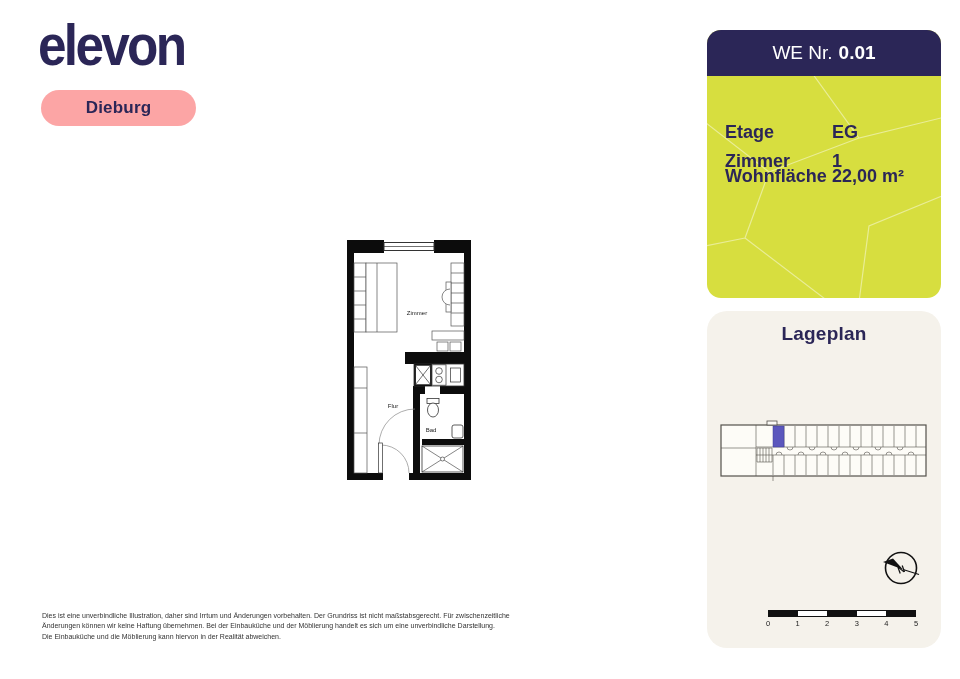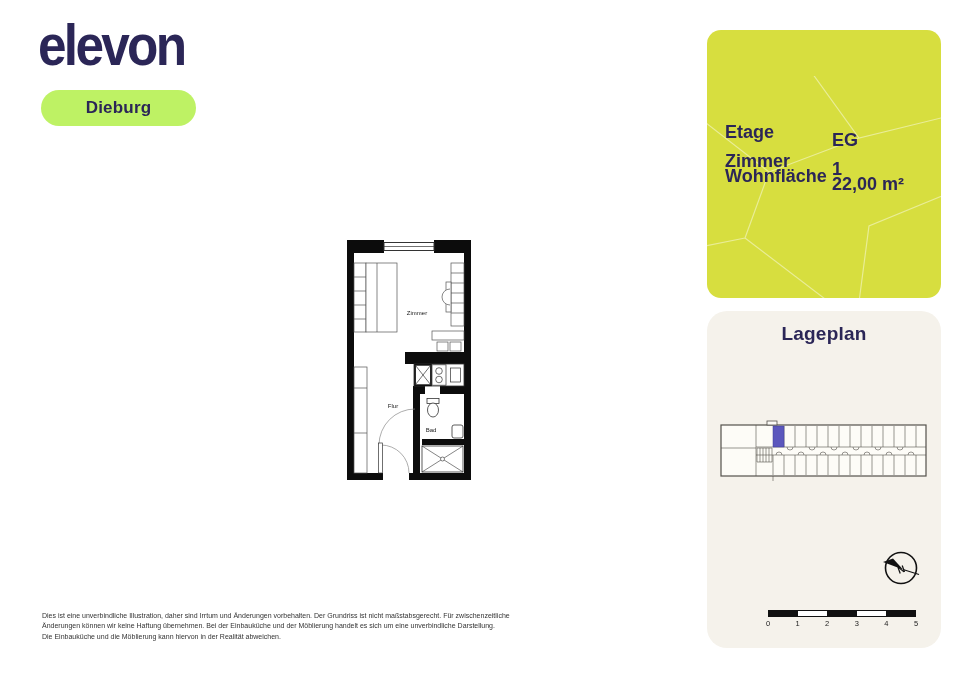--- a/index.html
+++ b/index.html
@@ -13,21 +13,21 @@
 
   
   .logo{
     left:38px;top:16px;
     font-size:57px;font-weight:800;color:#2b2657;
     letter-spacing:-3px;line-height:1.05;
     transform:scaleX(.9);transform-origin:left top;
   }
   .pill{
     left:41px;top:90px;width:155px;height:36px;border-radius:18px;
-    background:#bef264;color:#2b2657;font-size:17px;font-weight:700;
+    background:#fca5a5;color:#2b2657;font-size:17px;font-weight:700;
     display:flex;align-items:center;justify-content:center;letter-spacing:.2px;
   }
 
   
   .floorplan{left:347px;top:240px;width:124px;height:240px;}
   .floorplan text{font-family:"Liberation Sans",sans-serif;fill:#222;}
 
   
   .unit-card{
     left:707px;top:30px;width:234px;height:268px;border-radius:14px;
@@ -37,21 +37,21 @@
     position:absolute;left:0;top:0;width:100%;height:46px;background:#2b2657;
     display:flex;align-items:center;justify-content:center;gap:6px;color:#fff;
     font-size:19px;z-index:2;
   }
   .unit-card-header .prefix{font-weight:500;}
   .unit-card-header .number{font-weight:800;}
   .unit-pattern{position:absolute;left:0;top:46px;width:234px;height:222px;z-index:0;}
   .unit-rows{position:absolute;left:18px;top:0;right:12px;z-index:1;}
   .unit-row{position:absolute;display:flex;color:#2b2657;font-size:18px;font-weight:600;gap:17px;}
   .unit-row .lbl{width:90px;flex:none;}
-  .unit-row .val{white-space:pre-line;margin-top:8px;}
+  .unit-row .val{white-space:pre-line;}
   .row-0{top:92px;} .row-1{top:121px;} .row-2{top:136px;} .row-3{top:180px;}
 
   
   .lage-card{
     left:707px;top:311px;width:234px;height:337px;border-radius:20px;
     background:#f5f2eb;
   }
   .lage-title{
     position:absolute;left:0;top:12px;width:100%;text-align:center;
     color:#2b2657;font-size:19px;font-weight:700;letter-spacing:.2px;
@@ -154,20 +154,24 @@
     <path d="M32,205 A36,36 0 0 1 68,169"></path>
   </g>
   <rect x="31.5" y="203" width="4" height="30" fill="#fff" stroke="#333" stroke-width=".7"></rect>
 
   <text x="70" y="75" font-size="6" text-anchor="middle">Zimmer</text>
   <text x="46" y="168" font-size="6" text-anchor="middle">Flur</text>
   <text x="84" y="192" font-size="6" text-anchor="middle">Bad</text>
 </svg>
 
 <div class="abs unit-card">
+  <div class="unit-card-header">
+    <span class="prefix">WE Nr.</span>
+    <span class="number">0.01</span>
+  </div>
   <svg class="unit-pattern" viewBox="0 0 234 222" xmlns="http://www.w3.org/2000/svg">
     <path fill="none" stroke="rgba(255,255,255,.45)" stroke-width="1.2" d="M-10,40 L62,96 L38,162 M100,-10 L152,62 L234,42 M240,118 L162,150 L152,226 M62,96 L152,62 M38,162 L122,226 M-12,172 L38,162"></path>
   </svg>
   <div class="unit-rows">
     <div class="unit-row row-0">
       <span class="lbl">Etage</span>
       <span class="val">EG</span>
     </div>
     <div class="unit-row row-1">
       <span class="lbl">Zimmer</span>

